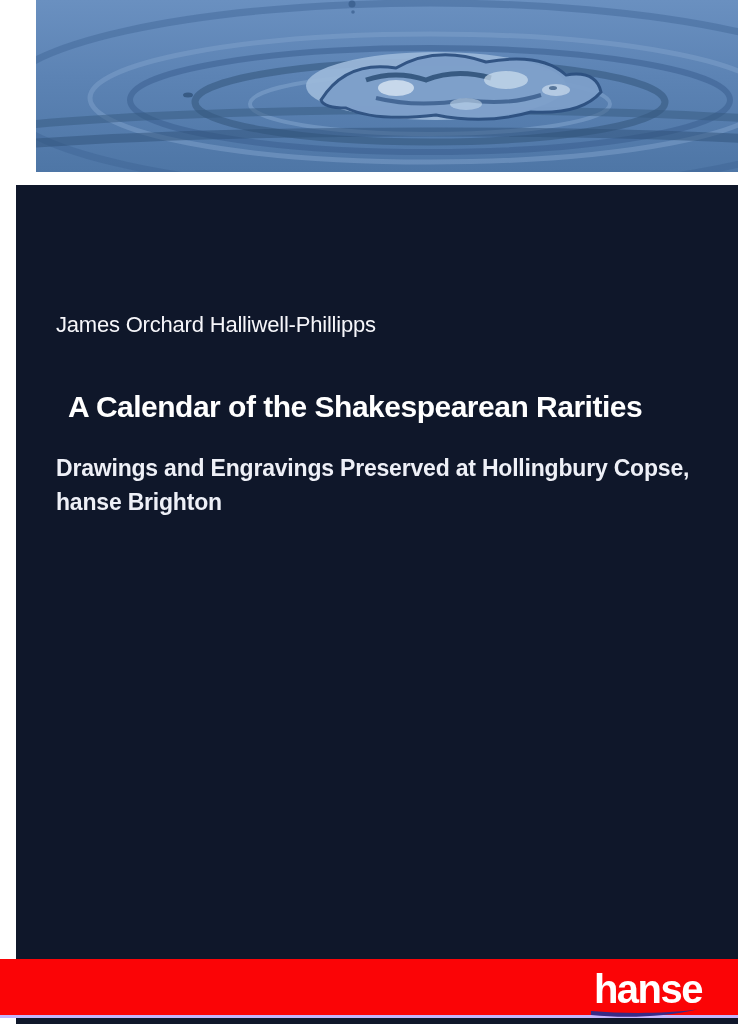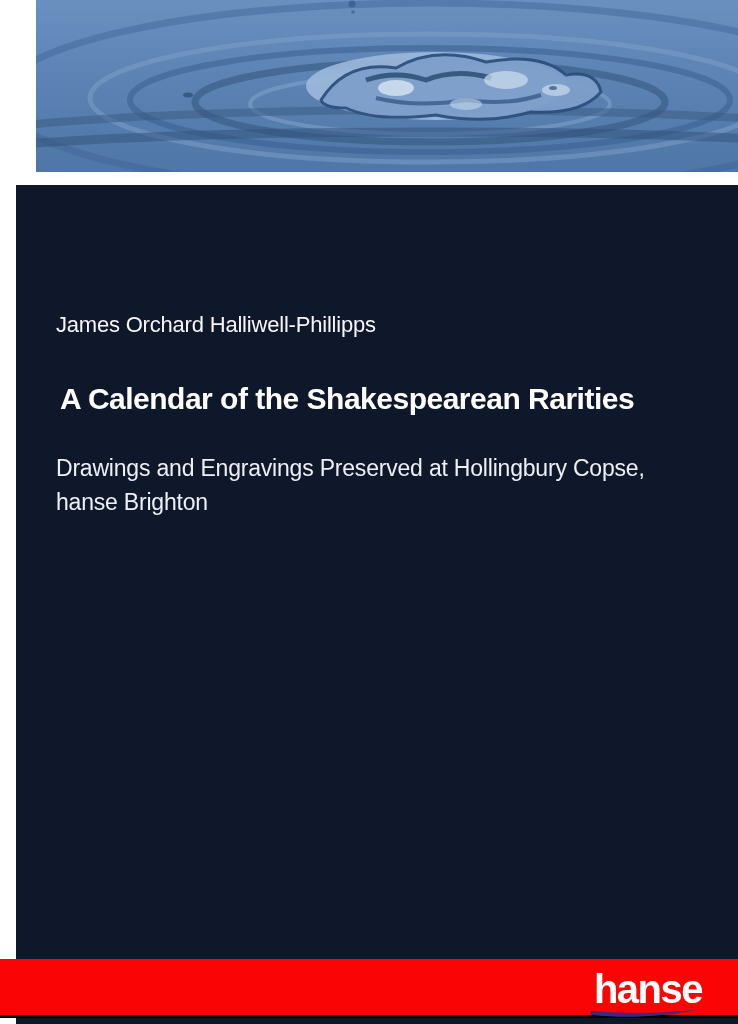--- a/index.html
+++ b/index.html
@@ -42,46 +42,46 @@
     top: 127px; 
     font-size: 22px;
     font-weight: 400;
     letter-spacing: -0.2px;
     color: #f6f6fa;
   }
   .title {
     position: absolute;
     left: 40px;
     top: 193px; 
-    margin: 4px;
+    margin: 12px;
     font-size: 30px;
     font-weight: 700;
     letter-spacing: -0.5px;
     color: #ffffff;
   }
   .subtitle {
     position: absolute;
     left: 40px;
     top: 266px; 
     font-size: 23px;
-    font-weight: 400;
+    font-weight: 700;
     letter-spacing: -0.2px;
     line-height: 34px;
     color: #eef0f7;
   }
   .subtitle .line { display: block; }
   
   .redband {
     position: absolute;
     left: 0;
     top: 959px;
     width: 738px;
     height: 56px;
     background: #fb0406;
-    border-bottom: 3px solid #000000;
+    border-bottom: 3px solid #c4b5fd;
   }
   .logo {
     position: absolute;
     right: 36px;
     top: 13px;
     text-align: left;
   }
   .logo-text {
     display: block;
     font-size: 40px;

